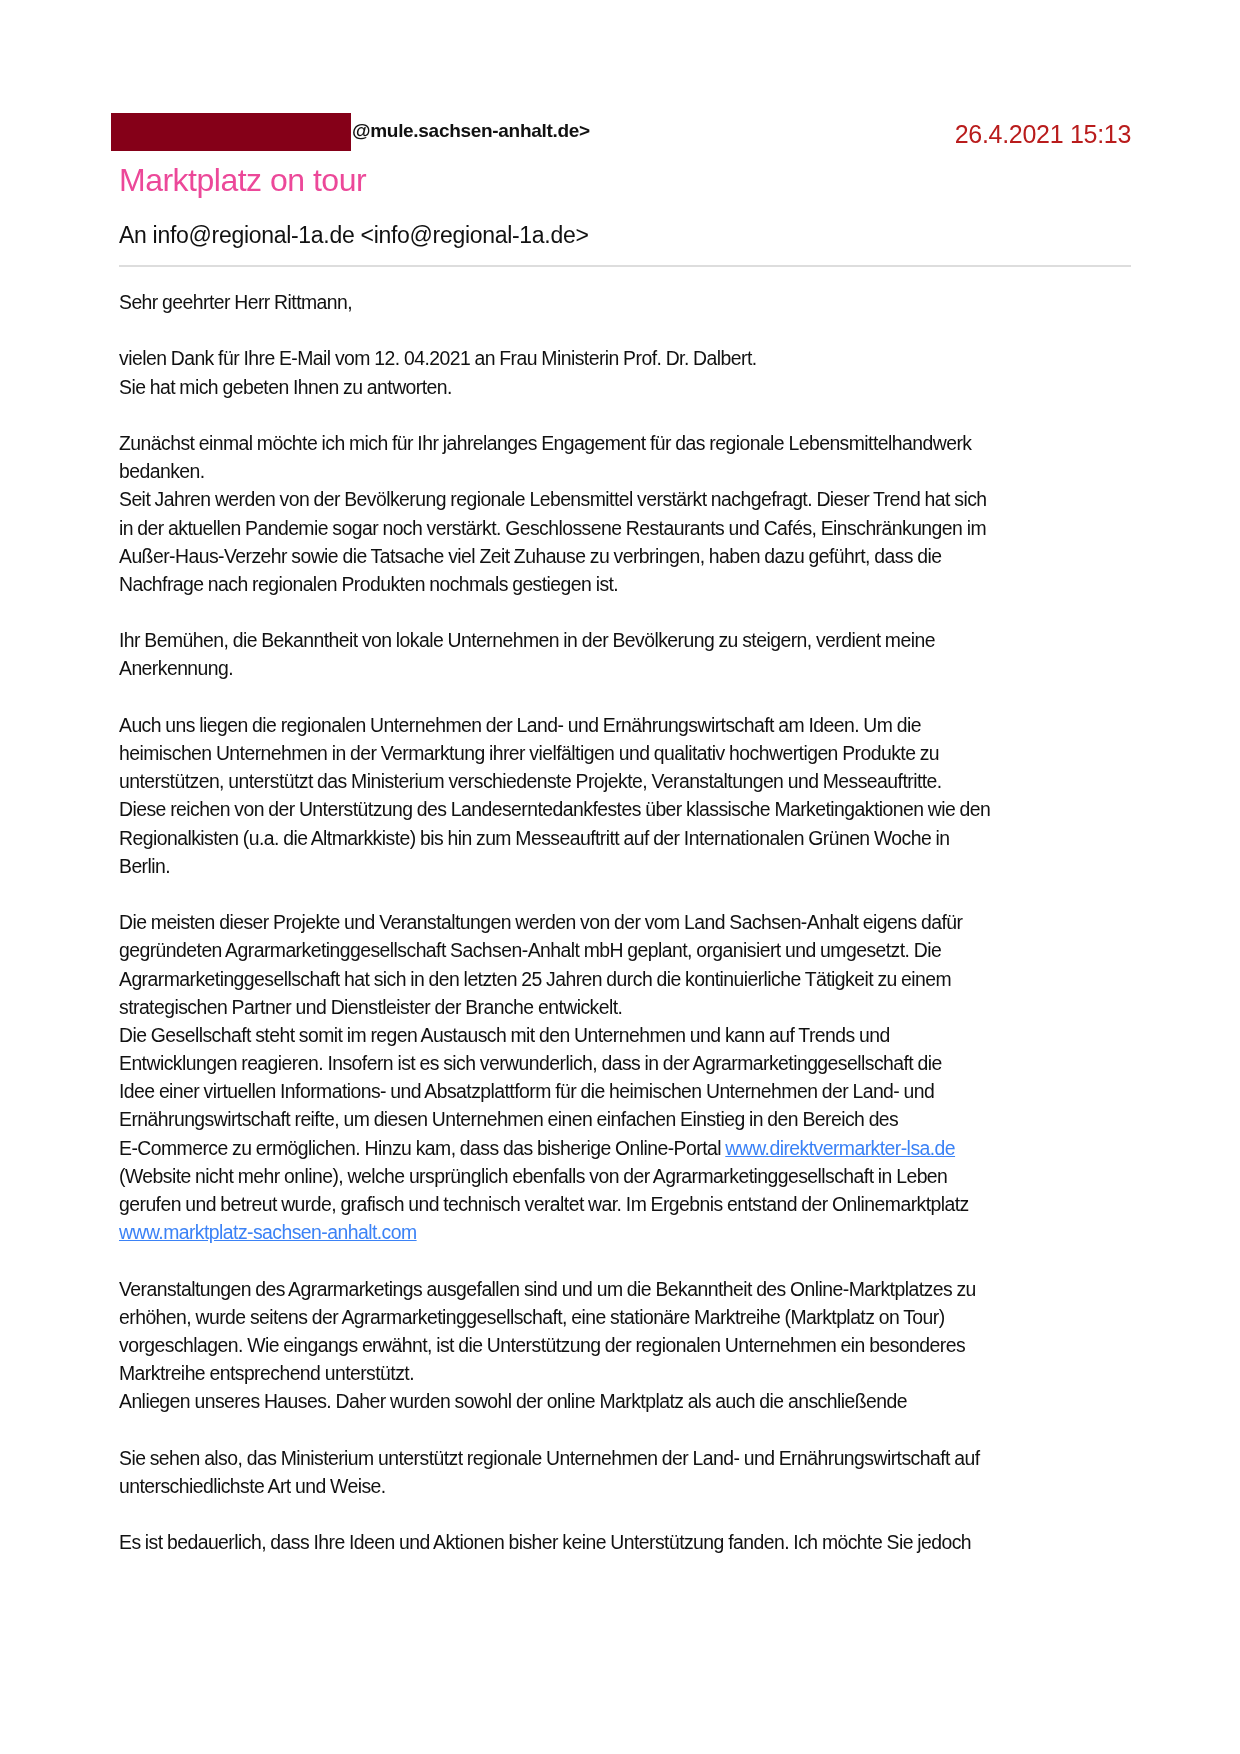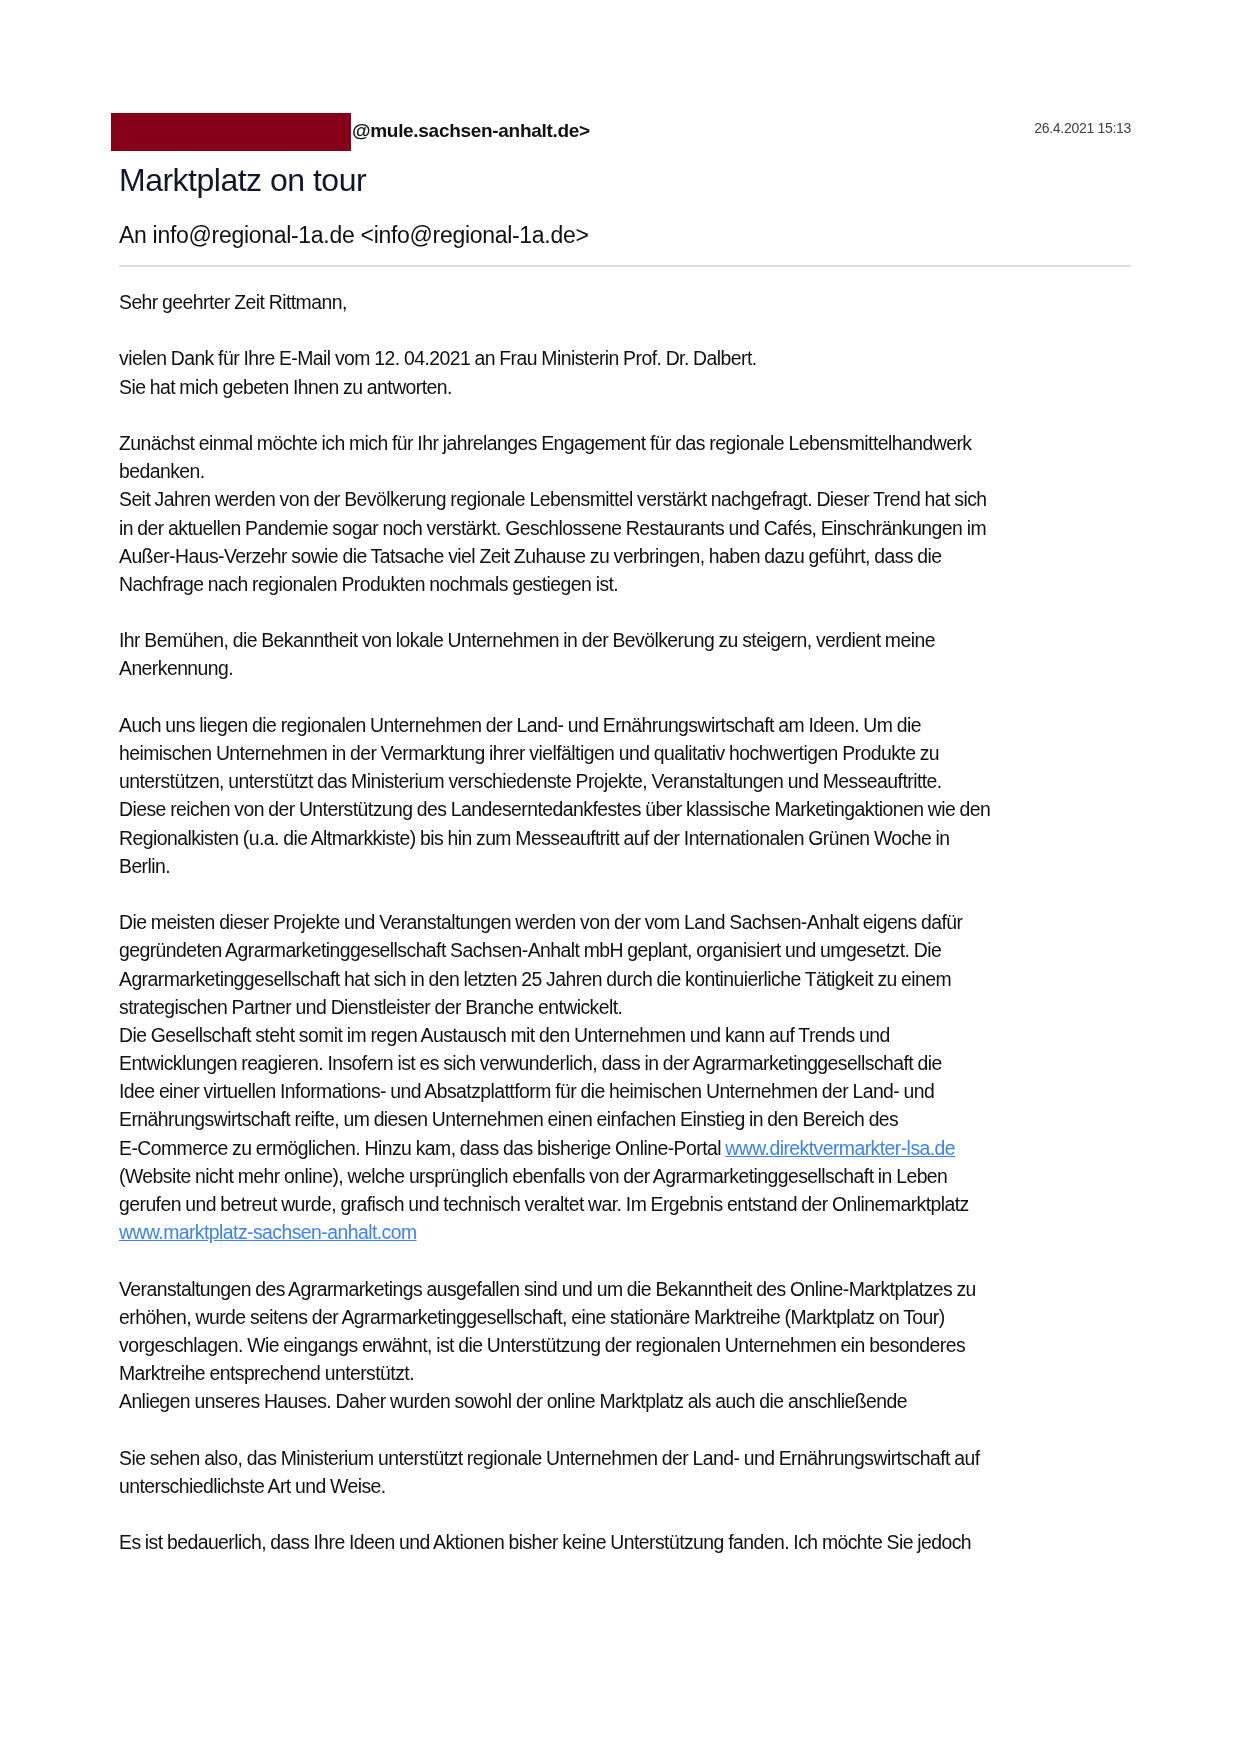--- a/index.html
+++ b/index.html
@@ -44,32 +44,32 @@
       font-weight: bold;
       letter-spacing: -0.3px;
       color: #111;
       white-space: nowrap;
     }
     .date {
       position: absolute;
       right: 0;
       top: 8px;
       font-family: "Liberation Sans", sans-serif;
-      font-size: 14px;
-      color: #404040;
+      font-size: 25px;
+      color: #b91c1c;
       letter-spacing: -0.3px;
       white-space: nowrap;
     }
     .subject {
       position: absolute;
       left: 119px;
       top: 162px;
       font-family: "Liberation Sans", sans-serif;
       font-size: 32px;
-      color: #0f172a;
+      color: #ec4899;
       letter-spacing: -0.5px;
       white-space: nowrap;
     }
     .recipient {
       position: absolute;
       left: 119px;
       top: 222px;
       font-family: "Liberation Sans", sans-serif;
       font-size: 23px;
       color: #111;
@@ -120,21 +120,21 @@
     <div class="redaction"></div>
     <span class="sender">@mule.sachsen-anhalt.de&gt;</span>
     <span class="date">26.4.2021 15:13</span>
   </div>
 
   <div class="subject">Marktplatz on tour</div>
   <div class="recipient">An info@regional-1a.de &lt;info@regional-1a.de&gt;</div>
   <div class="divider"></div>
 
   <div class="body">
-    <span class="line">Sehr geehrter Zeit Rittmann,</span>
+    <span class="line">Sehr geehrter Herr Rittmann,</span>
     <span class="gap"></span>
 
     <div>
       <span class="line">vielen Dank für Ihre E-Mail vom 12. 04.2021 an Frau Ministerin Prof. Dr. Dalbert.</span>
       <span class="line">Sie hat mich gebeten Ihnen zu antworten.</span>
     </div>
     <span class="gap"></span>
 
     <div>
       <span class="line">Zunächst einmal möchte ich mich für Ihr jahrelanges Engagement für das regionale Lebensmittelhandwerk</span>

